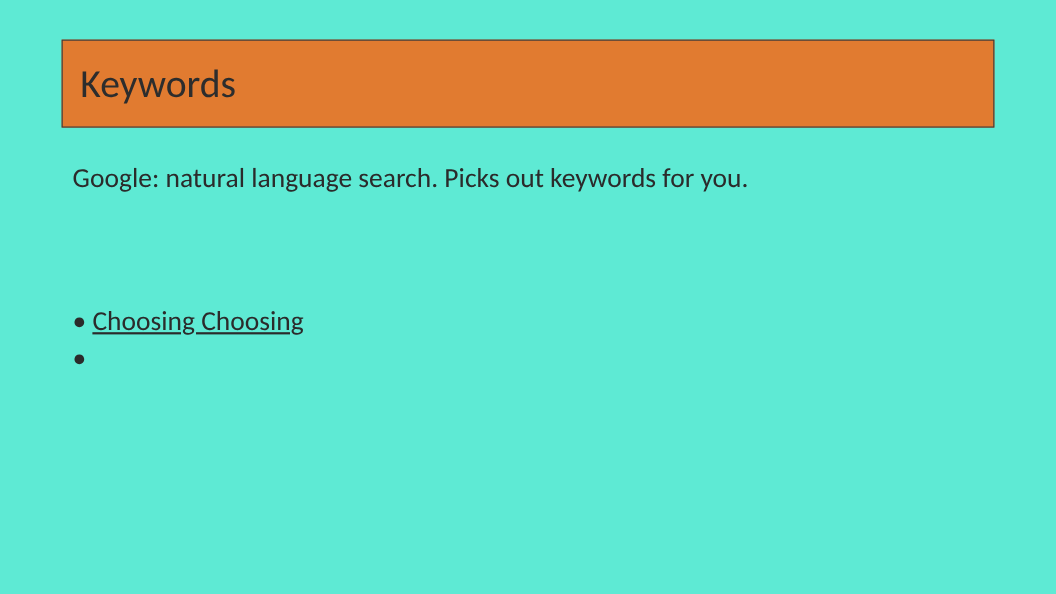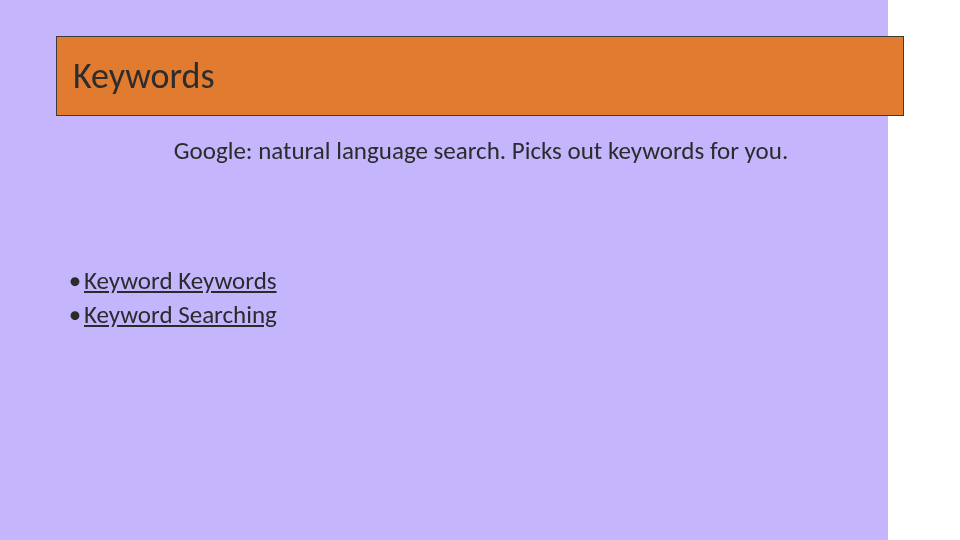--- a/index.html
+++ b/index.html
@@ -1,21 +1,21 @@
 <!DOCTYPE html>
 <html><head>
 <meta charset="utf-8">
 <style>
   * { margin: 0; padding: 0; box-sizing: border-box; }
   html, body { width: 960px; height: 540px; background: #fff; font-family: Calibri, "Segoe UI", Arial, sans-serif; }
   .slide {
     position: relative;
-    width: 888px;
+    width: 960px;
     height: 540px;
-    background: #c4b5fd;
+    background: #5eead4;
   }
   .title-box {
     position: absolute;
     left: 56px;
     top: 36px;
     width: 848px;
     height: 80px;
     background: #e17b30;
     border: 1px solid #3b3b3b;
     display: flex;
@@ -23,23 +23,22 @@
     padding-left: 16px;
   }
   .title-text {
     font-size: 36px;
     color: #2d2d2d;
     font-weight: 400;
   }
   .body {
     position: absolute;
     left: 66px;
-    top: 135px;
+    top: 146px;
     width: 830px;
-    text-align: center;
   }
   .intro {
     font-size: 25px;
     color: #2b2b2b;
     line-height: 1.25;
   }
   .bullets {
     margin-top: 98px;
   }
   .bullet-row {
@@ -68,22 +67,21 @@
   </div>
 
   <div class="body">
     <div class="intro">
       <span>Google: natural language search. Picks out keywords for you.</span><br>
     </div>
 
     <div class="bullets">
       <div class="bullet-row">
         <span class="dot">•</span>
-        <span class="link">Keyword Keywords</span>
+        <span class="link">Choosing Choosing</span>
       </div>
       <div class="bullet-row">
         <span class="dot">•</span>
-        <span class="link">Keyword Searching</span>
       </div>
     </div>
   </div>
 
 </div>
 
 </body></html>

